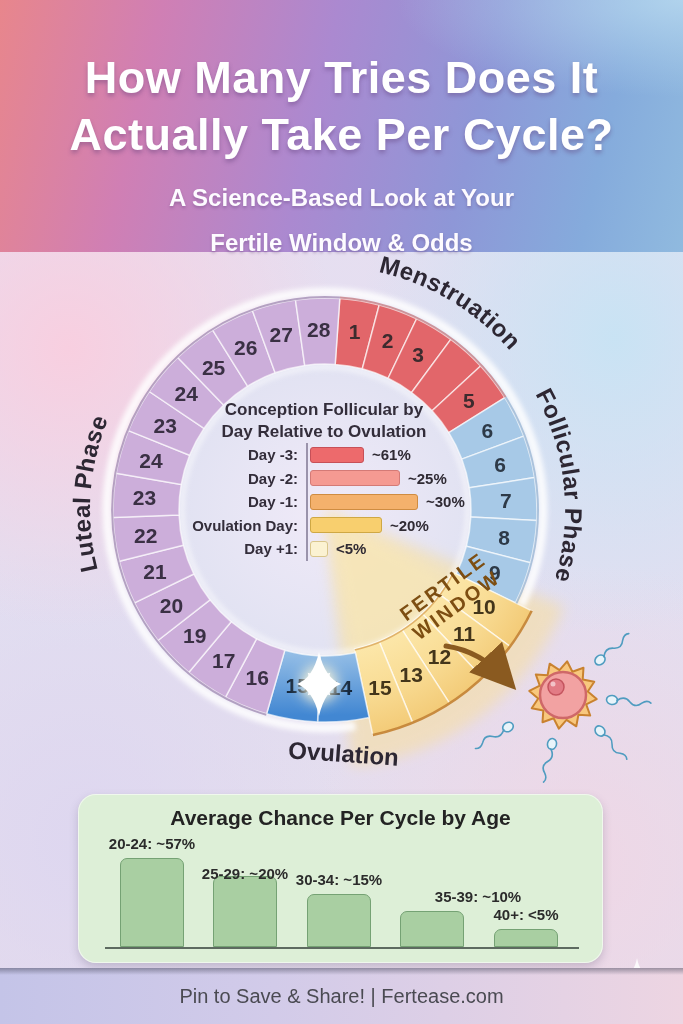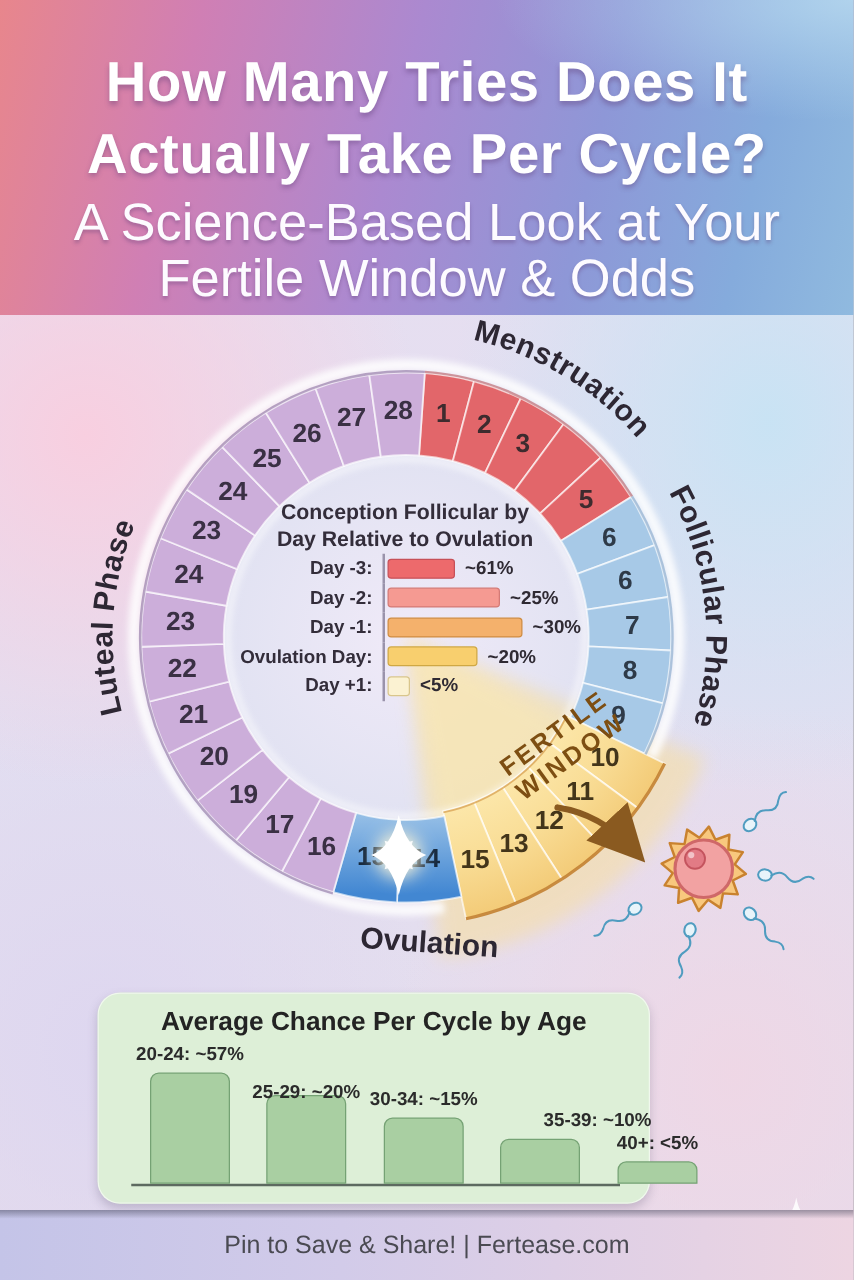--- a/index.html
+++ b/index.html
@@ -9,37 +9,37 @@
       radial-gradient(55% 38% at 10% 34%, rgba(249,206,223,.95), rgba(249,206,223,0) 72%),
       radial-gradient(52% 40% at 90% 33%, rgba(199,227,244,.95), rgba(199,227,244,0) 72%),
       radial-gradient(58% 42% at 86% 84%, rgba(240,214,228,.85), rgba(240,214,228,0) 70%),
       radial-gradient(55% 42% at 12% 82%, rgba(221,214,240,.9), rgba(221,214,240,0) 70%),
       linear-gradient(180deg,#e9def0 0%,#e2dff1 55%,#e6dcec 100%);}
   
   .hdr{position:absolute;left:0;top:0;width:683px;height:252px;text-align:center;
     background:
       radial-gradient(60% 55% at 100% 0%, rgba(186,219,240,.8), rgba(186,219,240,0) 70%),
       linear-gradient(103deg,#e8868c 0%,#d07fb4 22%,#ab89d0 46%,#8e97d7 68%,#85abdc 86%,#90badf 100%);}
-  .hdr h1{margin:0;padding-top:37px;font-size:45px;line-height:57px;font-weight:800;color:#fff;
+  .hdr h1{margin:12px;padding-top:37px;font-size:45px;line-height:57px;font-weight:800;color:#fff;
     letter-spacing:.5px;text-shadow:0 3px 4px rgba(96,62,118,.42);}
-  .hdr h2{margin:4px 0 0;font-size:42px;line-height:45px;font-weight:400;color:#fdfbff;
+  .hdr h2{margin:4px 0 0;font-size:24px;line-height:45px;font-weight:700;color:#fdfbff;
     text-shadow:0 2px 3px rgba(96,62,118,.38);}
   
   #ring-svg{position:absolute;left:0;top:0;}
   
   .center-legend{position:absolute;left:158px;top:399px;width:332px;}
   .cl-title{text-align:center;font-size:17px;line-height:22px;font-weight:800;color:#332d3a;}
   .cl-rows{margin-left:0;}
   .cl-row{display:flex;align-items:center;height:23.5px;}
   .cl-label{width:140px;text-align:right;padding-right:8px;font-size:15px;font-weight:700;color:#332d3a;white-space:nowrap;}
   .cl-barwrap{border-left:2px solid #9a93ab;padding-left:2px;display:flex;align-items:center;height:23.5px;}
   .cl-bar{height:16px;border-radius:3px;box-sizing:border-box;}
   .cl-val{margin-left:8px;font-size:15px;font-weight:700;color:#2f2a33;white-space:nowrap;}
   
-  .age-panel{position:absolute;left:78px;top:794px;width:442px;height:169px;background:#ddefd7;
+  .age-panel{position:absolute;left:78px;top:794px;width:525px;height:169px;background:#ddefd7;
     border-radius:18px;box-shadow:0 4px 8px rgba(110,100,130,.3), inset 0 0 0 1px rgba(255,255,255,.55);}
   .age-title{text-align:center;margin-top:12px;font-size:21px;font-weight:800;color:#232323;}
   .age-chart{position:absolute;left:0;top:0;width:100%;height:100%;}
   .age-axis{position:absolute;left:27px;right:24px;bottom:14px;height:2px;background:#5d6a60;}
   .age-bar{position:absolute;bottom:16px;width:64px;background:#a9cfa2;border:1.5px solid #75a274;
     border-radius:7px 7px 0 0;box-sizing:border-box;}
   .age-label{position:absolute;transform:translateX(-50%);font-size:15px;font-weight:700;color:#2b2b2b;white-space:nowrap;}
   
   .footer{position:absolute;left:0;top:968px;width:683px;height:56px;
     background:linear-gradient(90deg,#c4c4e8 0%,#d2cbe9 40%,#ddcfe6 65%,#edd5e2 100%);}

